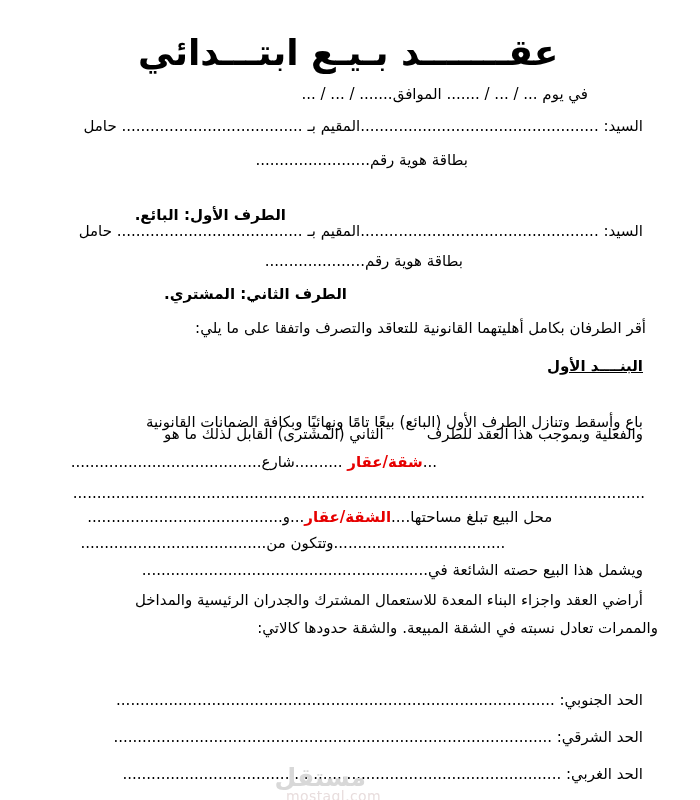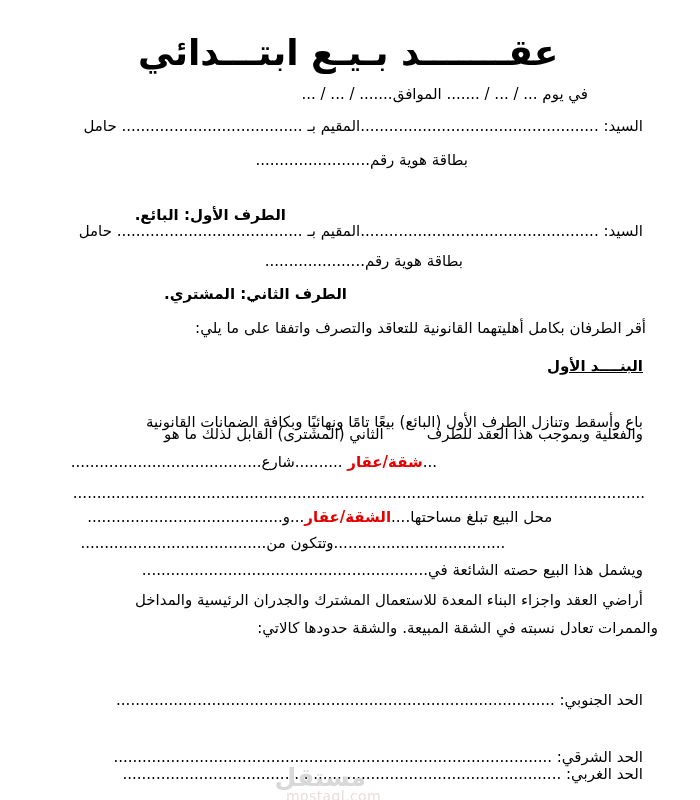--- a/index.html
+++ b/index.html
@@ -27,21 +27,21 @@
   .c1l2    {top:424px; right:57px;}
   .c1l3    {top:452px; right:263px;}
   .c1l4    {top:483px; right:55px;}
   .c1l5    {top:507px; right:143px;}
   .c1l6    {top:533px; right:190px;}
   .c1l7    {top:560px; right:57px;}
   .c1l8    {top:590px; right:57px;}
   .c1l9    {top:618px; right:42px;text-align:center;}
   .b0      {top:652px; right:57px;}
   .b1      {top:690px; right:57px;}
-  .b2      {top:727px; right:57px;margin-top:20px;}
+  .b2      {top:727px; right:57px;}
   .b3      {top:764px; right:57px;}
   .wm{position:absolute;top:764px;left:286px;width:80px;text-align:left;}
   .wm-main{font-size:25px;line-height:27px;font-weight:bold;color:var(--wm,#d8d8d8);direction:rtl;}
   .wm-sub{font-size:14px;line-height:10px;color:#e8dddd;letter-spacing:.4px;}
 </style>
 </head>
 <body>
 
 <div class="page" style="--red: #e60000; --wm: #d8d8d8;">
 

